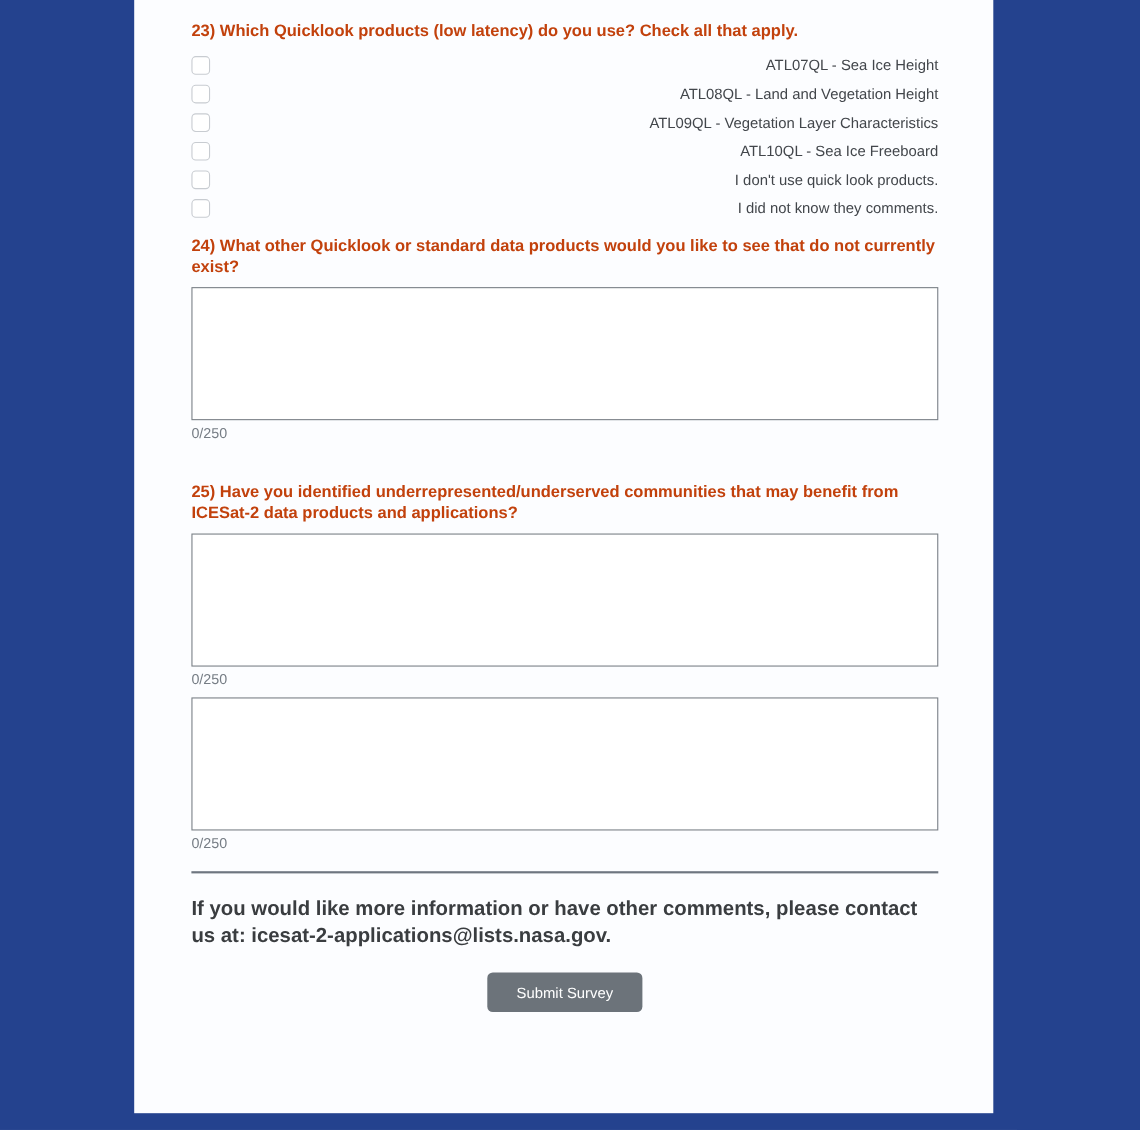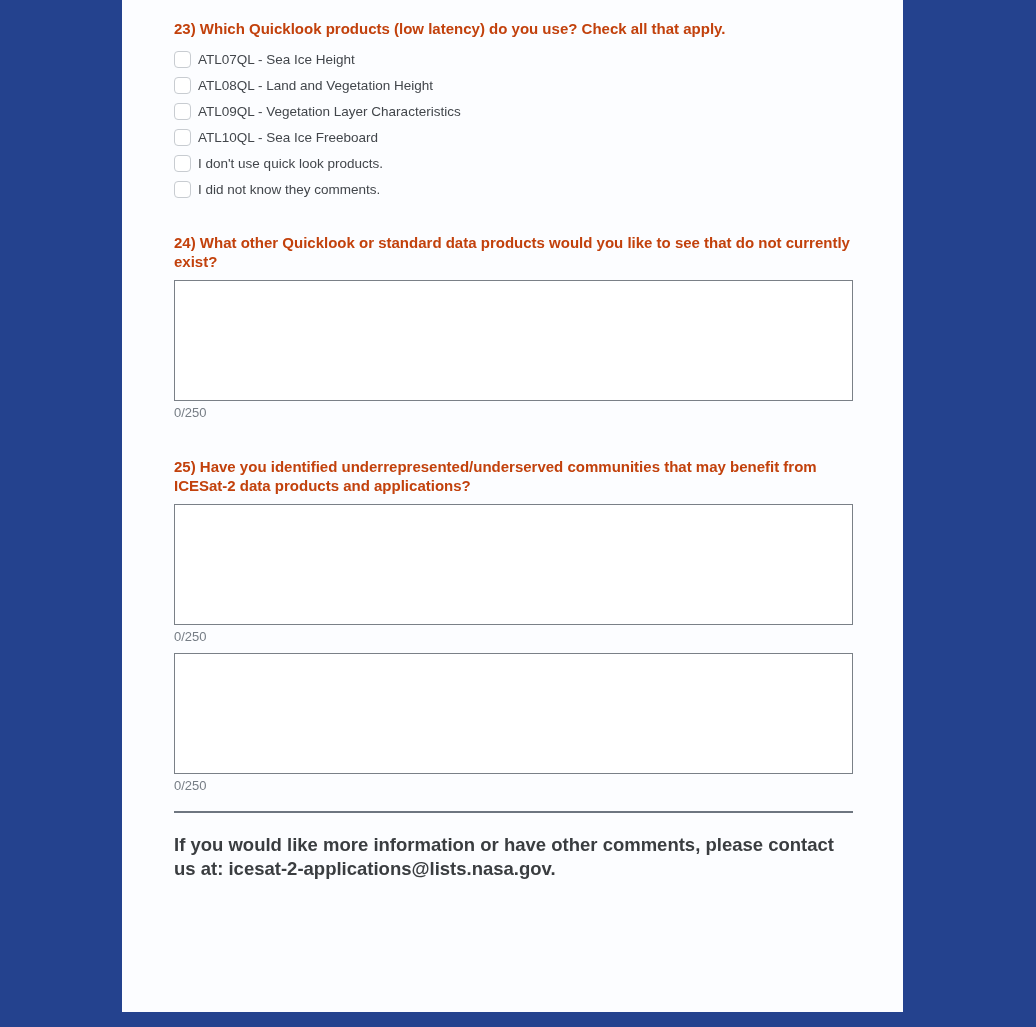--- a/index.html
+++ b/index.html
@@ -30,34 +30,35 @@
     line-height: 19px;
   }
   .q23-title { padding-top: 19px; }
   .options { margin-top: 13px; }
   .option-row {
     display: flex;
     align-items: center;
     height: 17px;
     margin-bottom: 9px;
     cursor: pointer;
+    justify-content: space-between;
   }
   .checkbox {
     width: 17px; height: 17px;
     flex: 0 0 17px;
     background: #FFFFFF;
     border: 1px solid #C8CCD1;
     border-radius: 4px;
   }
   .option-label {
     margin-left: 7px;
     font-size: 13.5px;
     color: #42464B;
   }
-  .q-block-title { margin-top: 35px; }
+  .q-block-title { margin-top: 16px; }
   .q25-title { margin-top: 37px; }
   .q26-title { margin-top: 37px; }
   textarea.answer-box {
     display: block;
     margin-top: 9px;
     width: 679px; height: 121px;
     background: #FFFFFF;
     border: 1px solid #7A8087;
     border-radius: 0;
     resize: none;
@@ -147,15 +148,18 @@
 
     <div class="q-title q25-title">25) Have you identified underrepresented/underserved communities that may benefit from ICESat-2 data products and applications?</div>
     <textarea class="answer-box" style=""></textarea>
     <div class="char-counter">0/250</div>
 
     <textarea class="answer-box" style=""></textarea>
     <div class="char-counter">0/250</div>
 
     <hr class="divider">
     <div class="contact-text">If you would like more information or have other comments, please contact us at: icesat-2-applications@lists.nasa.gov.</div>
+    <div class="submit-row">
+      <button class="submit-button">Submit Survey</button>
+    </div>
 
   </div>
 </div>
 
 </body></html>

